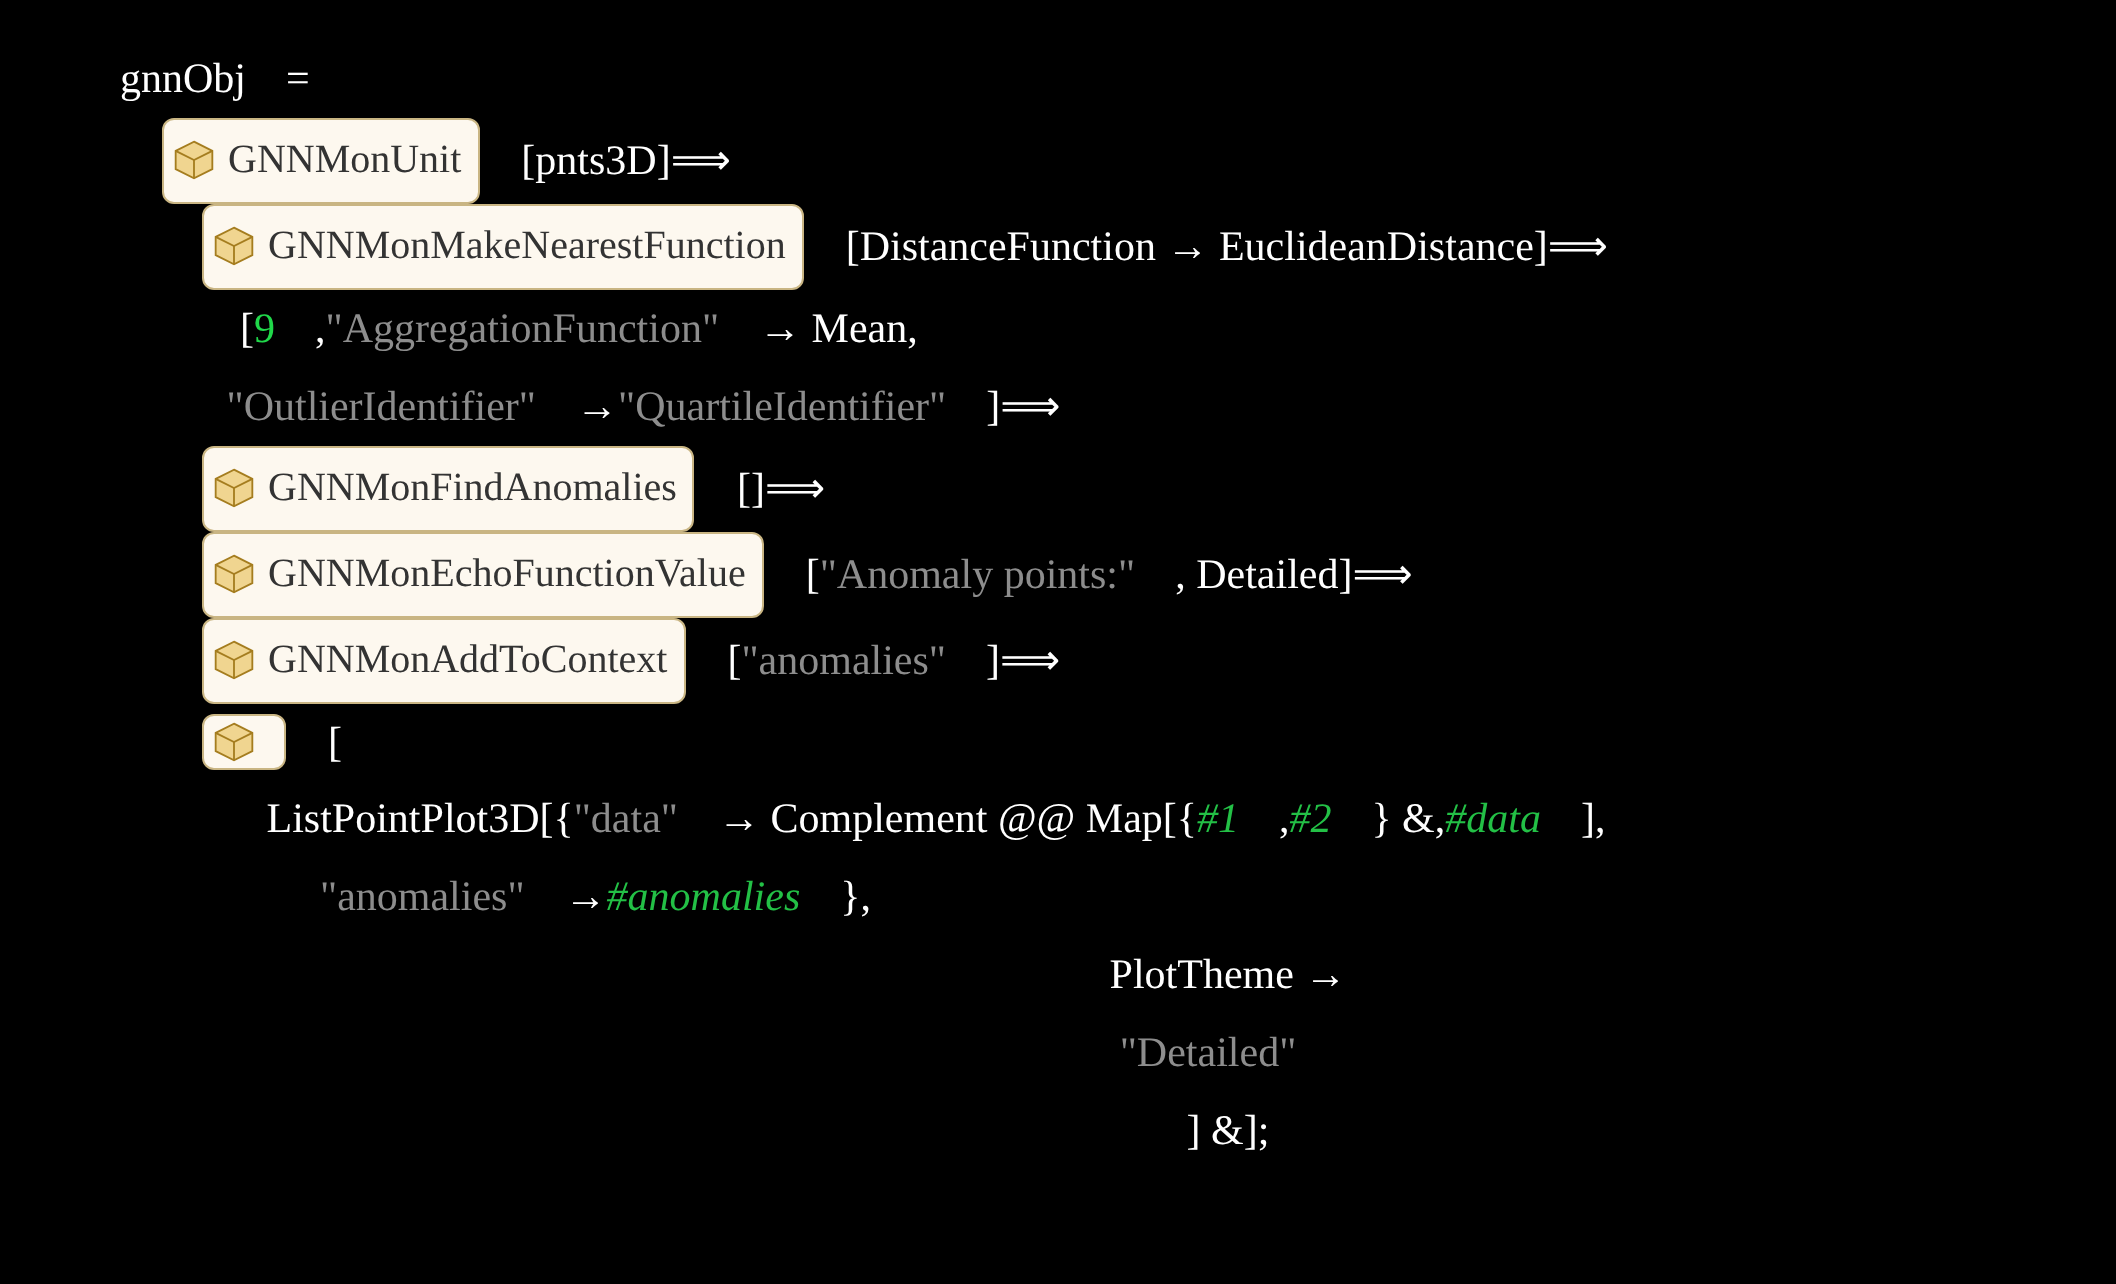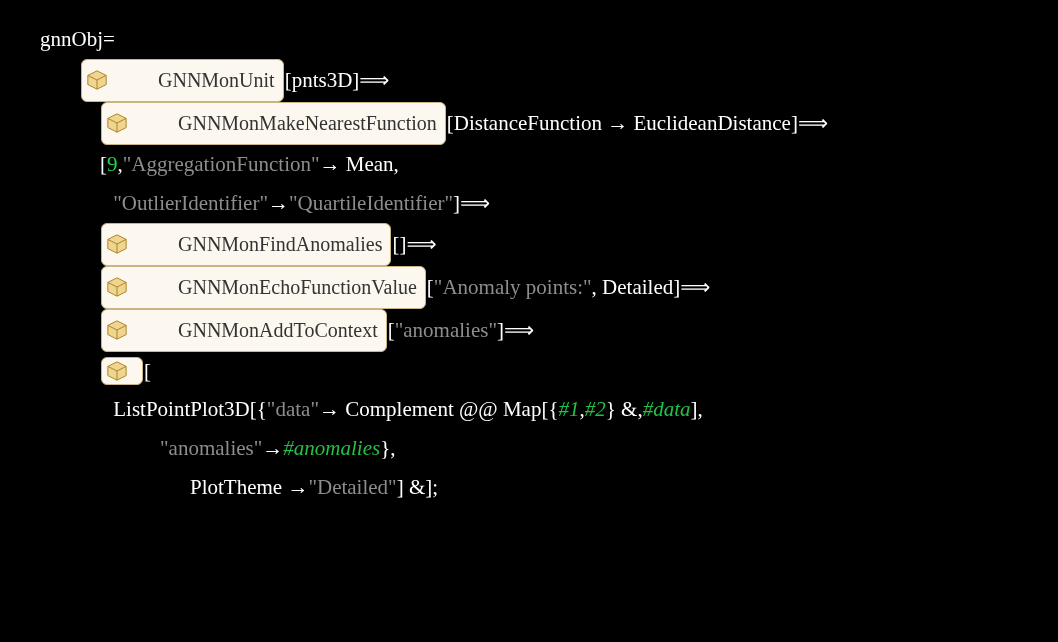--- a/index.html
+++ b/index.html
@@ -30,52 +30,53 @@
     }
     .indent2 {
       padding-left: 60px;
       text-align: right;
     }
     .indent3 {
       padding-left: 120px;
     }
     .indent4 {
       padding-left: 150px;
+      flex-direction: column;
     }
     .fn-box {
       display: inline-flex;
       align-items: center;
       background: #fdf8ef;
       color: #333333;
       border: 1px solid #c9b583;
       border-radius: 6px;
       padding: 2px 8px 2px 4px;
       font-size: 20px;
       font-weight: 500;
       margin: 0 1px;
-      gap: 44px;
     }
     .fn-icon {
       width: 22px;
       height: 22px;
       margin-right: 6px;
       flex-shrink: 0;
     }
     .number {
       color: #20d84a;
     }
     .slot {
       color: #23c046;
       font-style: italic;
     }
     .str {
       color: #8d8d8d;
     }
     .txt {
       color: #ffffff;
+      margin-left: 20px;
     }
   </style>
 </head>
 <body>
 
 <div class="container">
 
   <div class="line">
     <span class="txt">gnnObj</span>
     <span class="txt"> =</span>

